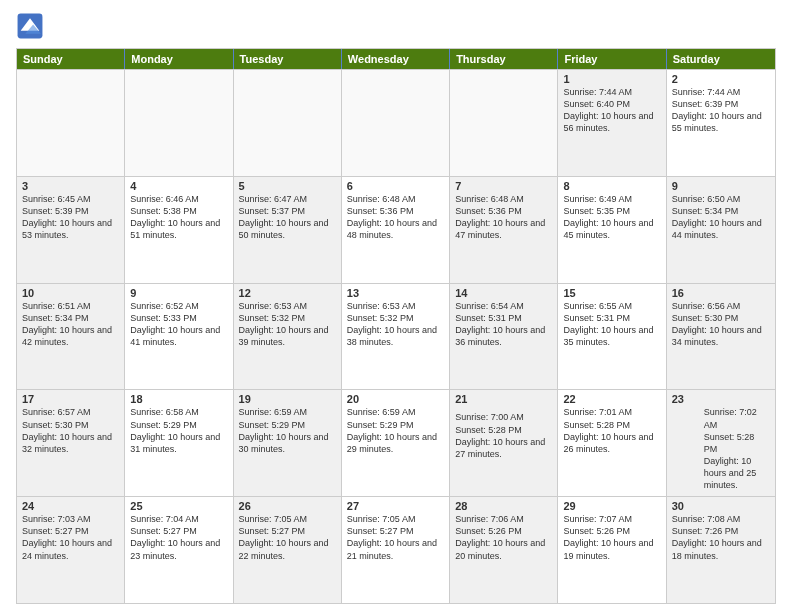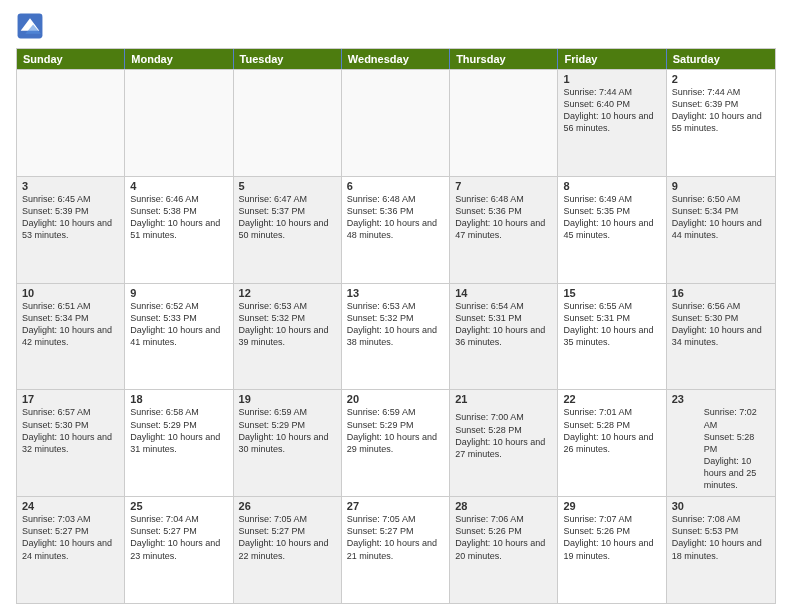--- a/index.html
+++ b/index.html
@@ -326,19 +326,19 @@
           </div>
           <div class="cell">
             <span class="day-num">29</span>
             <div class="cell-info" style="white-space: pre-line;">Sunrise: 7:07 AM
 Sunset: 5:26 PM
 Daylight: 10 hours and 19 minutes.</div>
           </div>
           <div class="cell shaded">
             <span class="day-num">30</span>
             <div class="cell-info" style="white-space: pre-line;">Sunrise: 7:08 AM
-Sunset: 5:53 PM
+Sunset: 7:26 PM
 Daylight: 10 hours and 18 minutes.</div>
           </div>
         </div>
       </div>
   </div>
 </div>
 
 </body></html>

